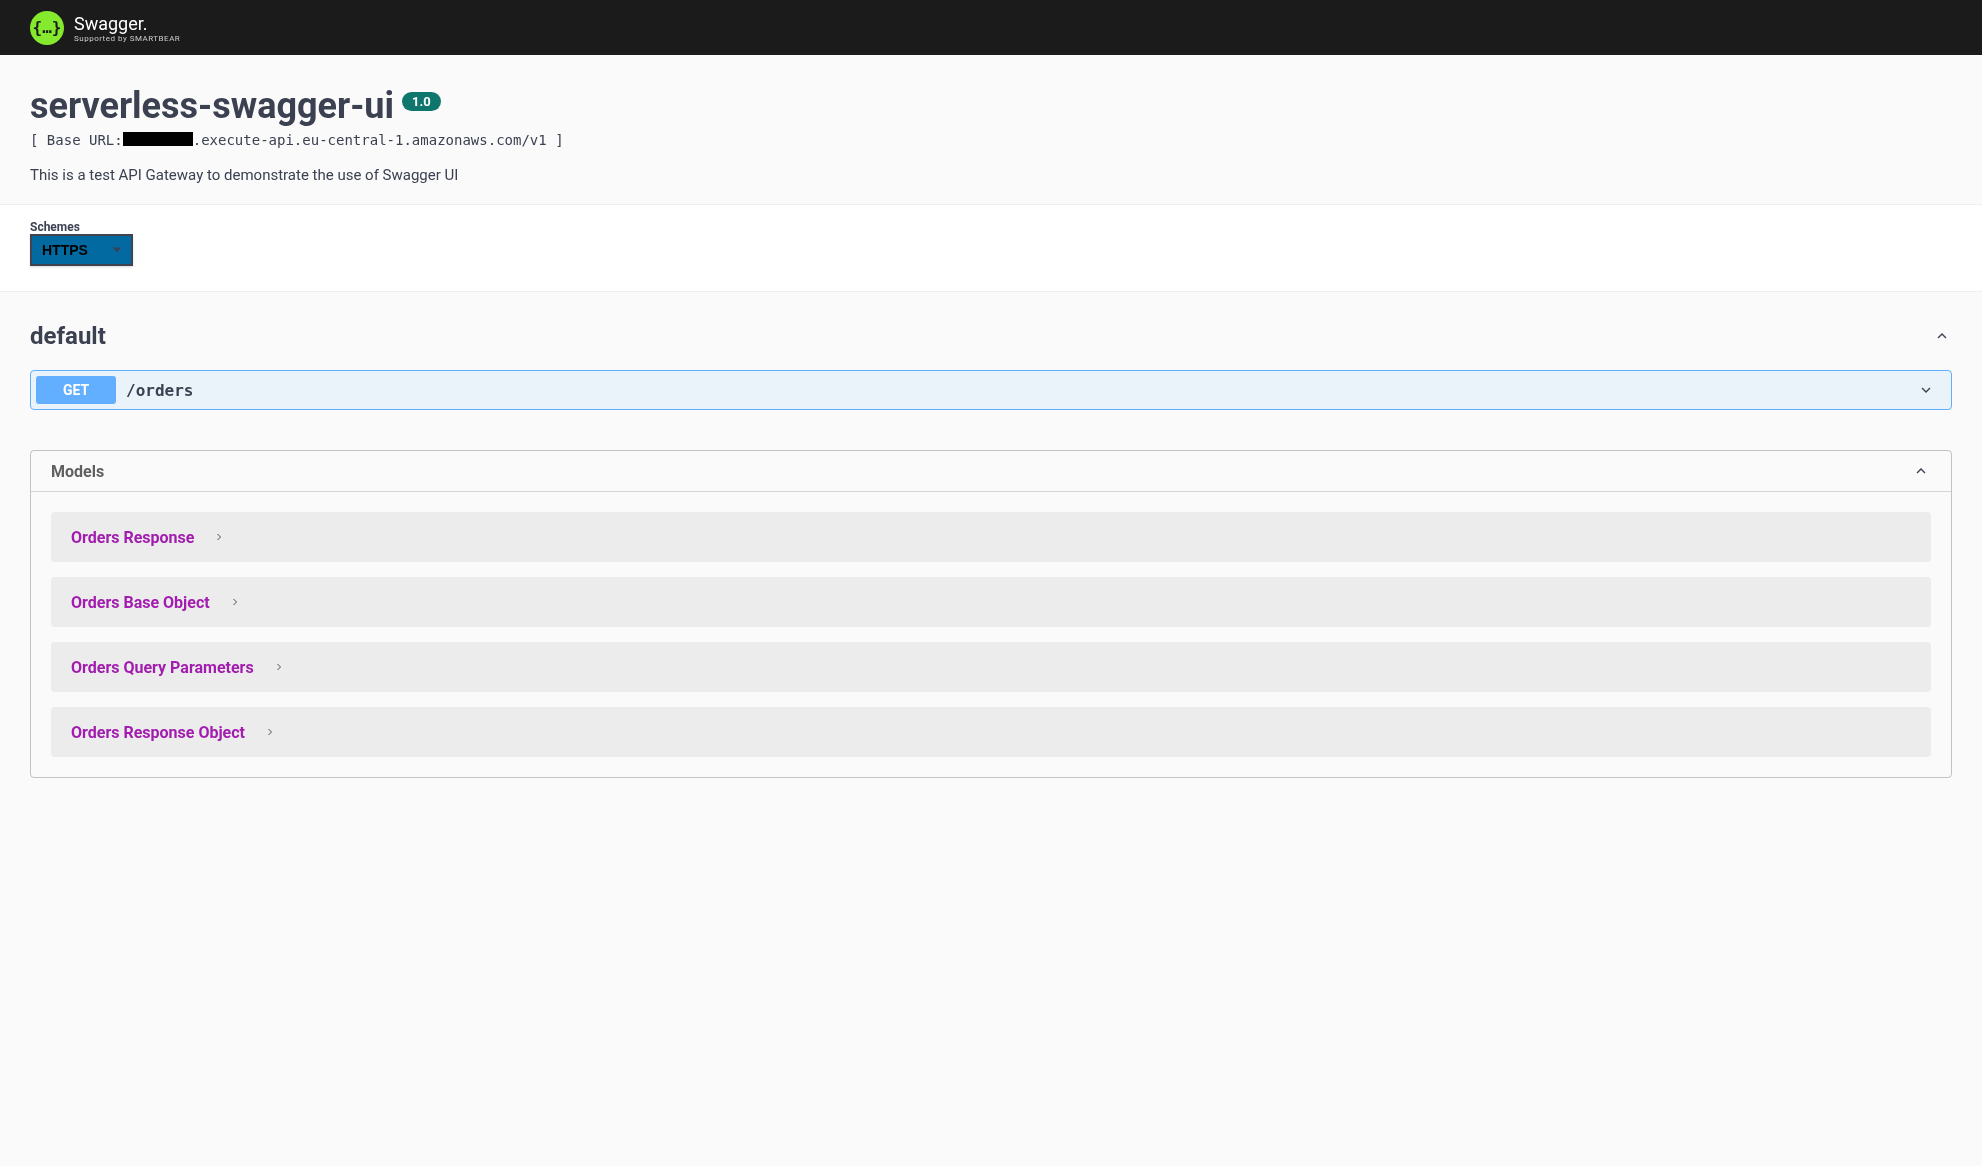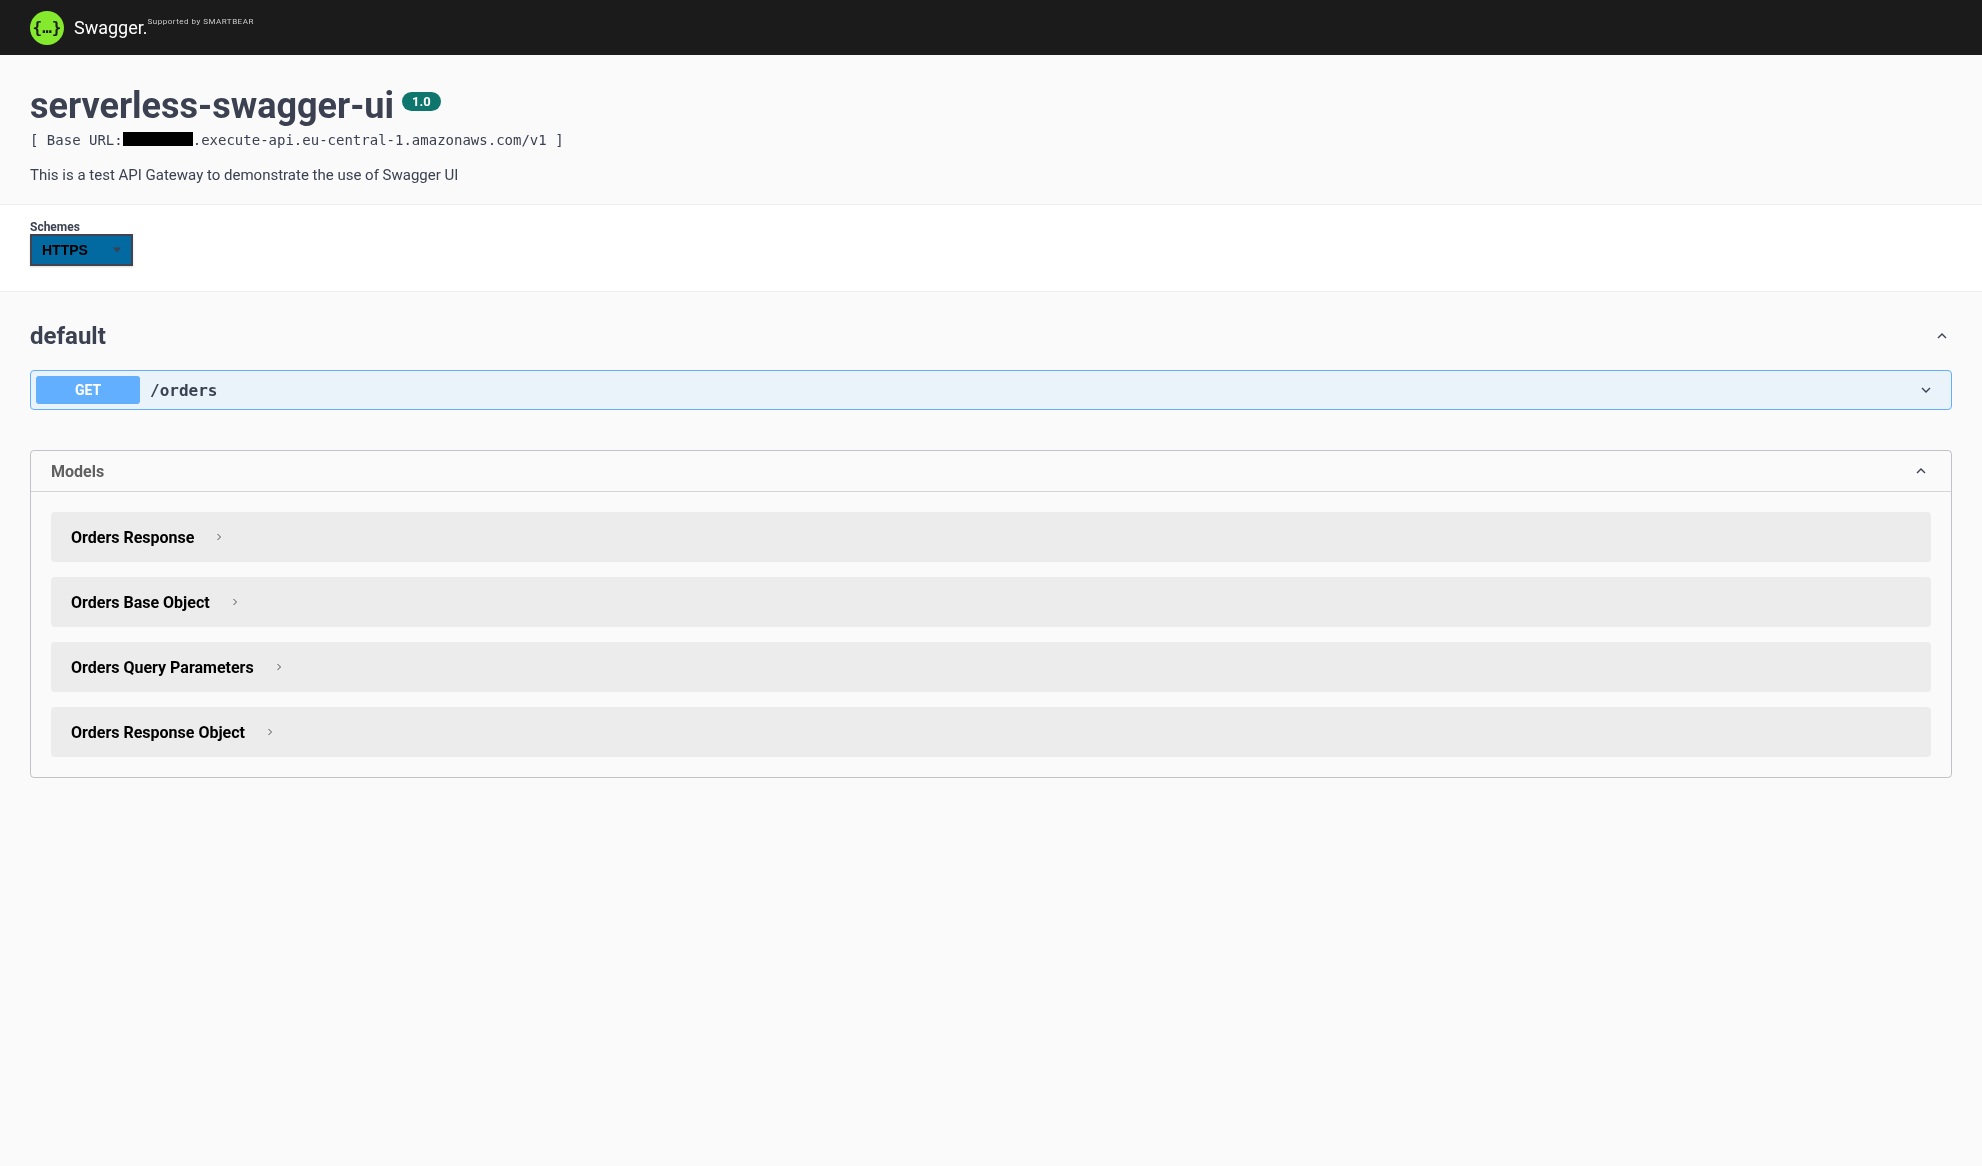--- a/index.html
+++ b/index.html
@@ -33,20 +33,21 @@
       align-items: center;
       justify-content: center;
       color: #1b1b1b;
       font-weight: bold;
       font-size: 16px;
       font-family: monospace;
     }
     .logo-text {
       color: #fff;
       display: flex;
+      flex-direction: column;
     }
     .logo-text-main {
       font-size: 18px;
       font-weight: 400;
     }
     .logo-text-sub {
       font-size: 8px;
       letter-spacing: 0.5px;
       color: #ccc;
     }
@@ -175,21 +176,21 @@
       display: flex;
       align-items: center;
       gap: 10px;
     }
     .method-badge {
       background: #61affe;
       color: #fff;
       font-weight: 700;
       font-size: 14px;
       padding: 6px 8px;
-      width: 104px;
+      width: 80px;
       text-align: center;
       border-radius: 3px;
     }
     .operation-path {
       font-family: monospace;
       font-size: 16px;
       font-weight: 600;
       color: #3b4151;
     }
     .operation .chevron-down {
@@ -225,21 +226,21 @@
       align-items: center;
       gap: 15px;
       cursor: pointer;
     }
     .model-item:last-child {
       margin-bottom: 0;
     }
     .model-name {
       font-size: 16px;
       font-weight: 700;
-      color: #000000;
+      color: #a21caf;
     }
     .model-item .chevron-right svg {
       width: 12px;
       height: 12px;
       stroke: #505050;
     }
   </style>
 </head>
 <body>
 

